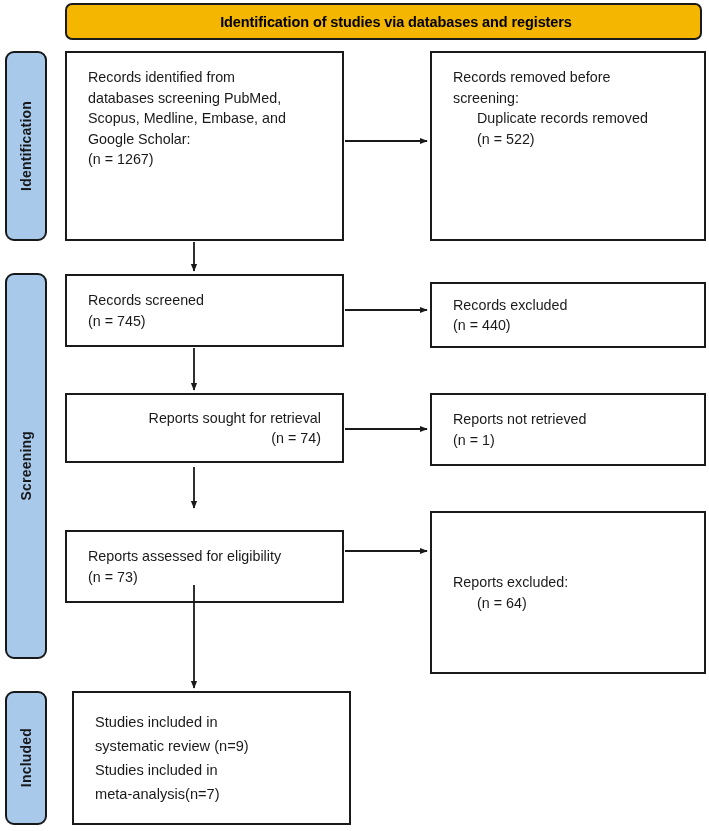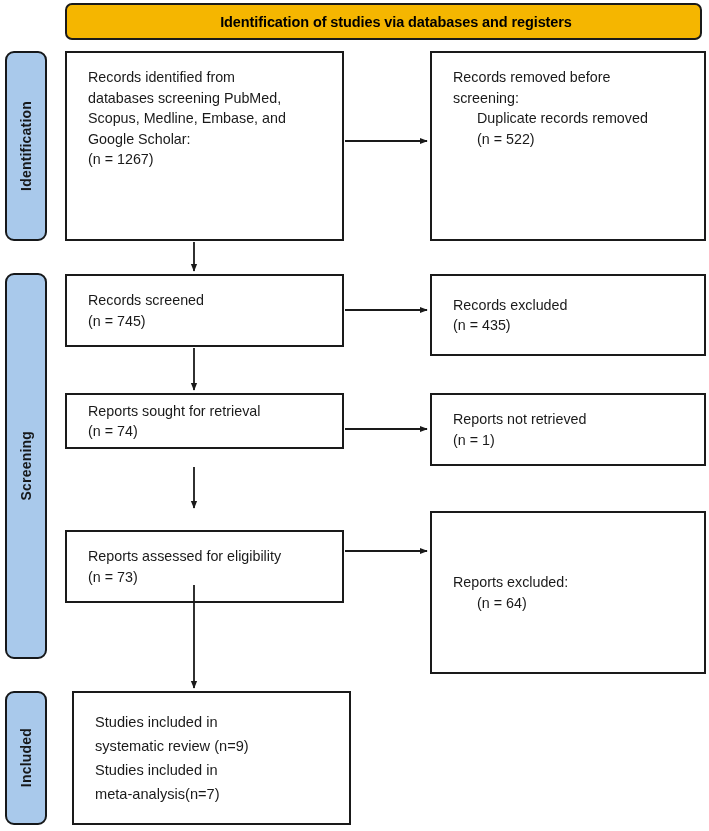--- a/index.html
+++ b/index.html
@@ -97,22 +97,22 @@
   
   #box-included .line {
     font-size: 14.6px;
     line-height: 24px;
   }
 
   
   #box-identified   { left: 65px;  top: 51px;  width: 279px; height: 190px; }
   #box-removed      { left: 430px; top: 51px;  width: 276px; height: 190px; }
   #box-screened     { left: 65px;  top: 274px; width: 279px; height: 73px;  }
-  #box-excluded-1   { left: 430px; top: 274px; width: 276px; height: 82px;  }
-  #box-sought       { left: 65px;  top: 393px; width: 279px; height: 56px;  }
+  #box-excluded-1   { left: 430px; top: 282px; width: 276px; height: 66px;  }
+  #box-sought       { left: 65px;  top: 393px; width: 279px; height: 70px; text-align: right;  }
   #box-notretrieved { left: 430px; top: 393px; width: 276px; height: 73px;  }
   #box-assessed     { left: 65px;  top: 530px; width: 279px; height: 73px;  }
   #box-excluded-2   { left: 430px; top: 511px; width: 276px; height: 163px; }
   #box-included     { left: 72px;  top: 691px; width: 279px; height: 134px; }
 
   
   #connectors {
     position: absolute;
     left: 0; top: 0;
     width: 709px;
@@ -153,21 +153,21 @@
     <span class="line indent">Duplicate records removed</span>
     <span class="line indent">(n = 522)</span>
   </div>
 
   <div class="box" id="box-screened">
     <span class="line">Records screened</span>
     <span class="line">(n = 745)</span>
   </div>
   <div class="box" id="box-excluded-1">
     <span class="line">Records excluded</span>
-    <span class="line">(n = 435)</span>
+    <span class="line">(n = 440)</span>
   </div>
 
   <div class="box" id="box-sought">
     <span class="line">Reports sought for retrieval</span>
     <span class="line">(n = 74)</span>
   </div>
   <div class="box" id="box-notretrieved">
     <span class="line">Reports not retrieved</span>
     <span class="line">(n = 1)</span>
   </div>

